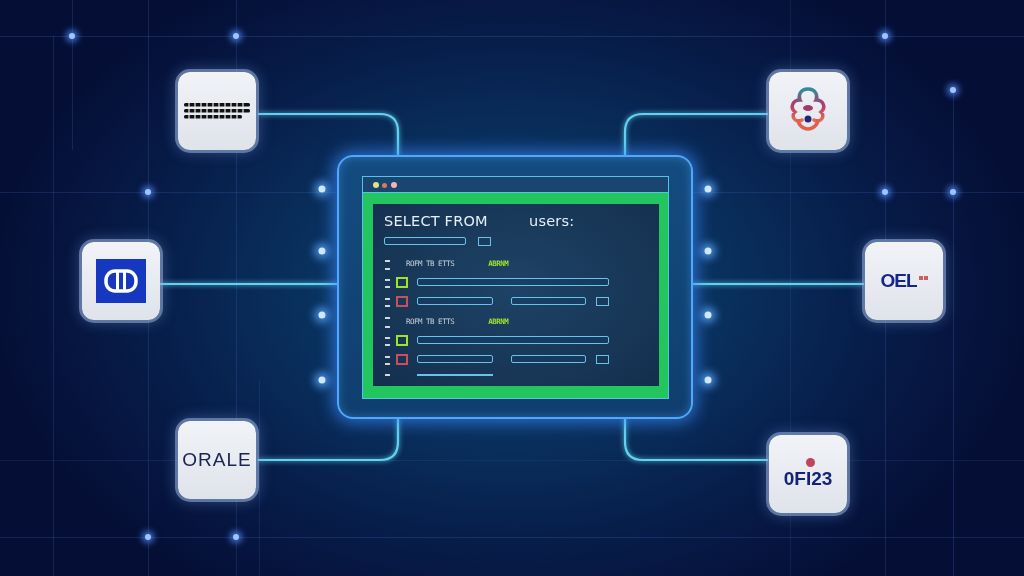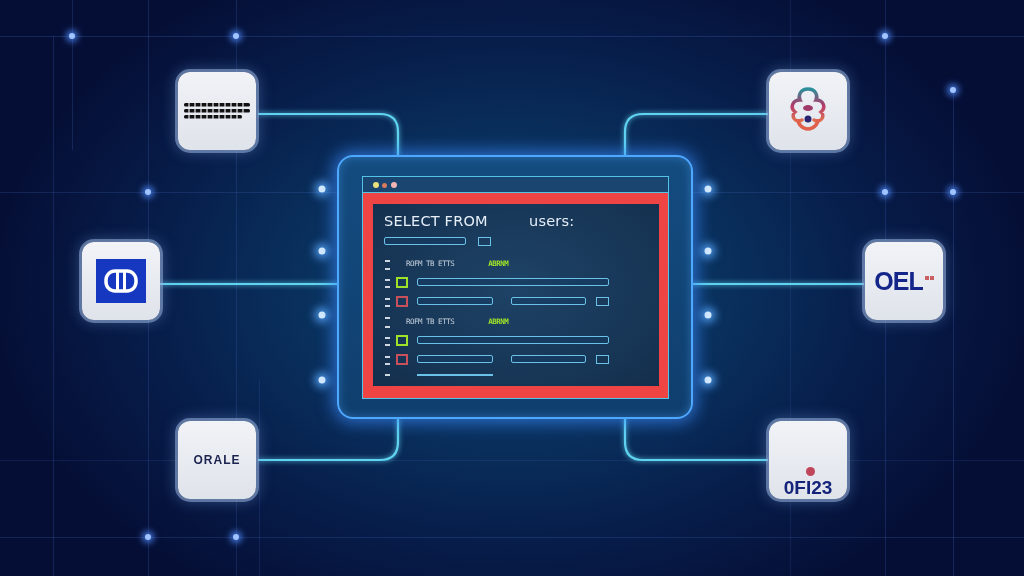--- a/index.html
+++ b/index.html
@@ -22,21 +22,21 @@
 
   
   .frame {
     position:absolute; left:337px; top:155px; width:356px; height:264px;
     border:2px solid #4fa8ff; border-radius:16px;
     background:linear-gradient(180deg,#144c80 0%, #0f3e6e 100%);
     box-shadow:0 0 16px 4px rgba(60,140,255,0.65), inset 0 0 10px rgba(80,170,255,0.4);
   }
   .window {
     position:absolute; left:362px; top:176px; width:307px; height:223px;
-    border:1.5px solid #54c3e6; background:#ef4444;
+    border:1.5px solid #54c3e6; background:#22c55e;
   }
   .titlebar { position:absolute; left:0; top:0; width:100%; height:16px; border-bottom:1.5px solid #54c3e6; background:#1a4570; }
   .tdot { position:absolute; top:5px; width:6px; height:6px; border-radius:50%; }
   .content {
     position:absolute; left:10px; top:27px; width:286px; height:182px;
     background:radial-gradient(ellipse at 50% 45%, #1e4366 0%, #173555 70%, #142e4d 100%);
   }
   .sql { position:absolute; color:#e6eef8; font-family:"DejaVu Sans", sans-serif; font-size:14.5px; letter-spacing:0.2px; }
   .bar { position:absolute; border:1.5px solid #6ac2e8; border-radius:2px; background:rgba(20,60,100,0.5); height:8px; }
   .sq { position:absolute; width:10px; height:9px; border:1.5px solid #6ac2e8; }
@@ -178,40 +178,40 @@
 <div class="tile" style="left:82px;top:242px">
   <svg width="50" height="44" viewBox="0 0 50 44">
     <rect x="0" y="0" width="50" height="44" fill="#1638c0"></rect>
     <rect x="10" y="12" width="30" height="20" rx="9" fill="none" stroke="#fff" stroke-width="3.5"></rect>
     <rect x="20" y="13" width="3" height="18" fill="#fff"></rect>
     <rect x="27" y="13" width="3" height="18" fill="#fff"></rect>
   </svg>
 </div>
 
 <div class="tile" style="left:178px;top:421px">
-  <span class="logo-text" style="font-size:12px;letter-spacing:1px;font-weight:bold;">ORALE</span>
+  <span class="logo-text" style="font-size:19px;letter-spacing:1px;font-weight:normal;">ORALE</span>
 </div>
 
 <div class="tile" style="left:769px;top:72px">
   <svg width="44" height="50" viewBox="0 0 44 50">
     <defs>
       <linearGradient id="cg" x1="0" y1="0" x2="0" y2="1">
         <stop offset="0" stop-color="#2a8f9a"></stop>
         <stop offset="0.5" stop-color="#b33a6e"></stop>
         <stop offset="1" stop-color="#e07050"></stop>
       </linearGradient>
     </defs>
     <path d="M22 3 C14 3 12 10 14 14 C6 14 4 22 9 26 C4 30 10 38 16 34 M22 3 C30 3 32 10 30 14 C38 14 40 22 35 26 C40 30 34 38 28 34" fill="none" stroke="url(#cg)" stroke-width="3.5" stroke-linecap="round"></path>
     <ellipse cx="22" cy="22" rx="5" ry="3" fill="#a03a68"></ellipse>
     <path d="M12 33 A10 10 0 0 0 32 33" fill="none" stroke="#e0604c" stroke-width="3.5"></path>
     <circle cx="22" cy="33" r="3.5" fill="#2a2470"></circle>
   </svg>
 </div>
 
 <div class="tile" style="left:865px;top:242px">
-  <span class="logo-text" style="font-size:25px;color:#14268a;font-weight:bold;letter-spacing:-1px;">OEL</span>
+  <span class="logo-text" style="font-size:19px;color:#14268a;font-weight:bold;letter-spacing:-1px;">OEL</span>
   <span style="display:inline-block;width:9px;height:4px;margin-left:2px;margin-top:-6px;background:linear-gradient(90deg,#c76060 0 40%,transparent 40% 60%,#c76060 60%);"></span>
 </div>
 
-<div class="tile" style="left:769px;top:421px;flex-direction:column;justify-content:flex-end;">
+<div class="tile" style="left:769px;top:435px;flex-direction:column;">
   <span style="width:9px;height:9px;border-radius:50%;background:#c0445a;margin-bottom:1px;margin-left:4px;"></span>
   <span class="logo-text" style="font-size:19px;font-weight:bold;color:#14237a;">0FI23</span>
 </div>
 
 </body></html>

